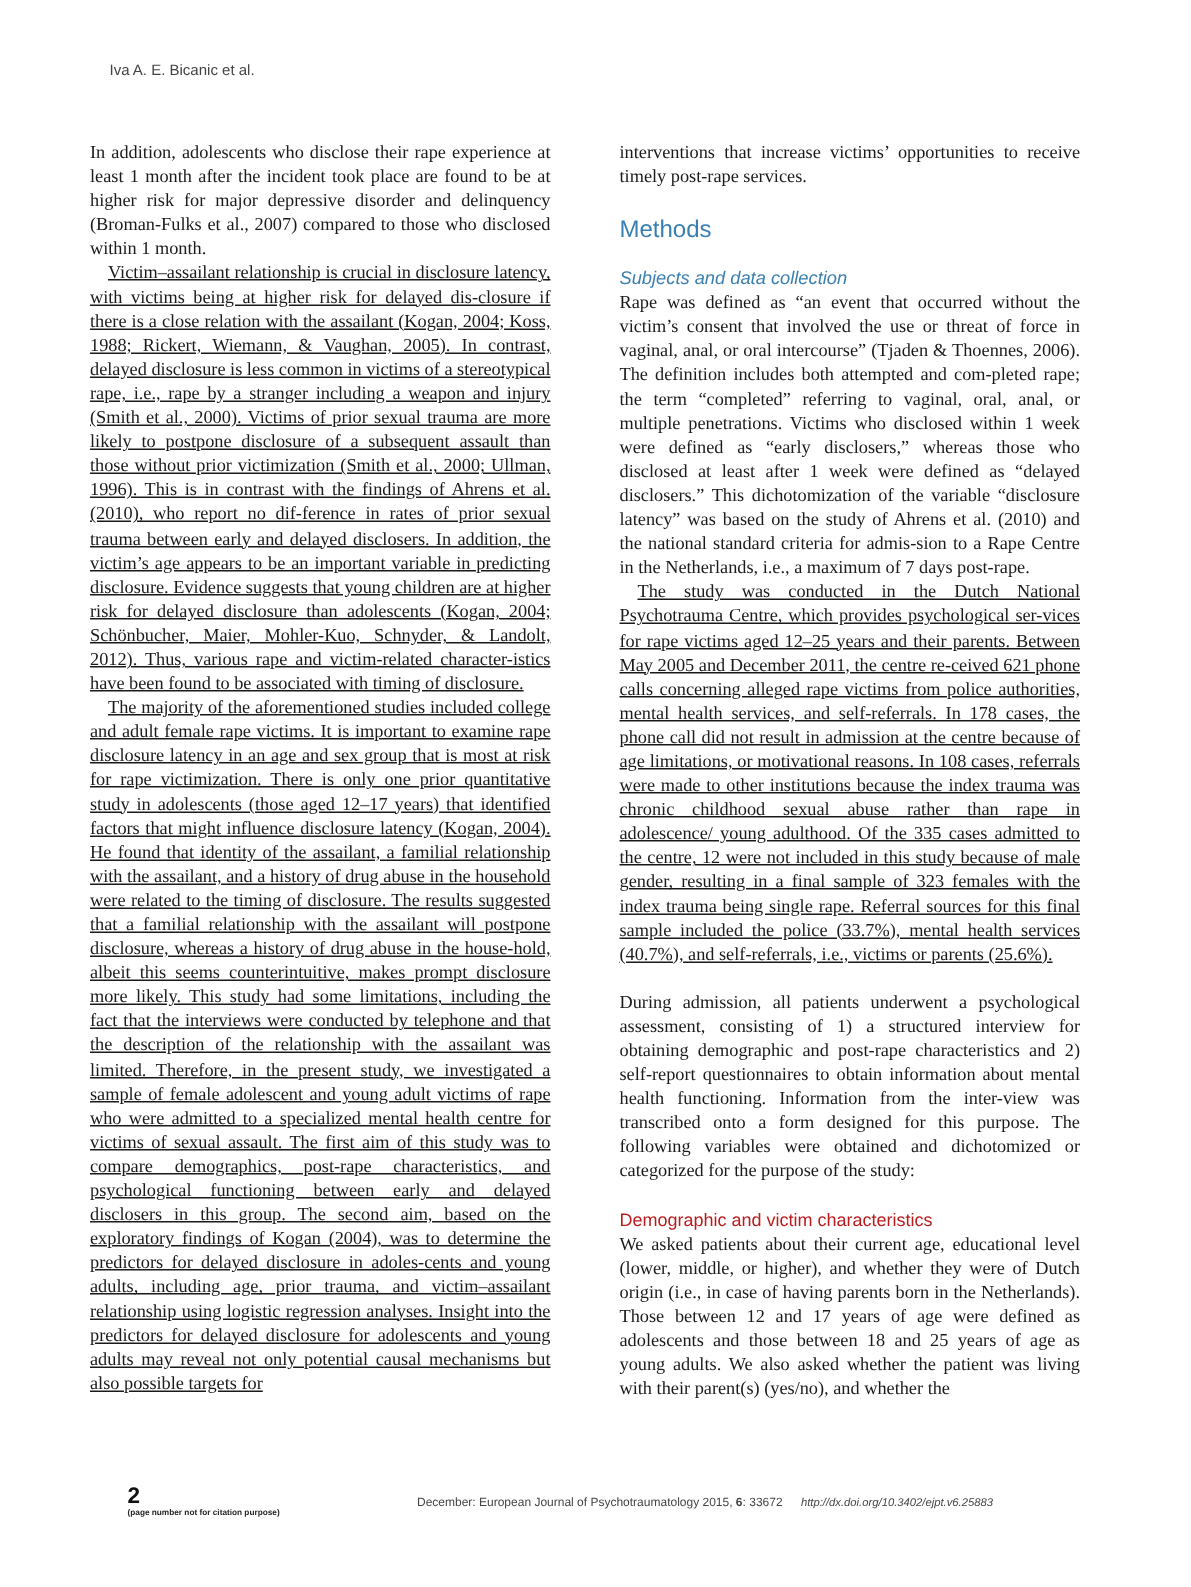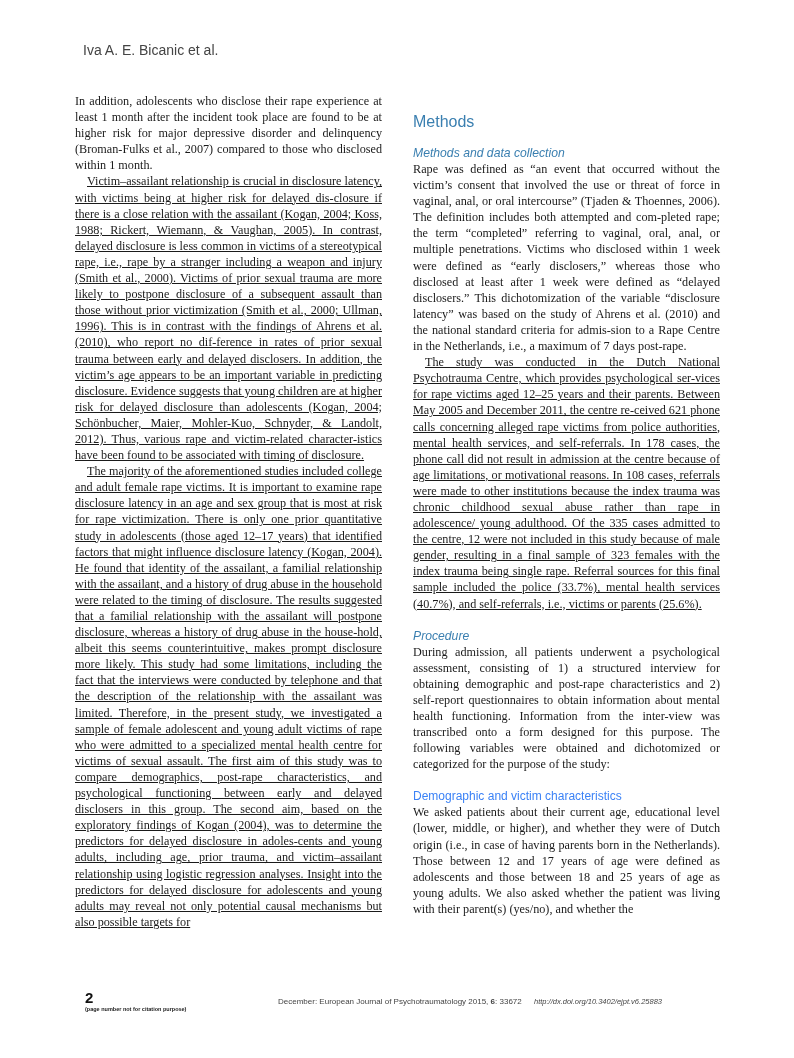--- a/index.html
+++ b/index.html
@@ -1,39 +1,39 @@
 <!DOCTYPE html>
 <html><head>
 <meta charset="utf-8">
 <style>
   html, body { margin: 0; padding: 0; background: #ffffff; }
   body { width: 794px; height: 1058px; position: relative; overflow: hidden; }
   .running-head {
     position: absolute; left: 73px; top: 42px;
-    font-family: "Liberation Sans", sans-serif; font-size: 14px; color: #444; margin-left: 10px;
+    font-family: "Liberation Sans", sans-serif; font-size: 10px; color: #444;
   }
   .col {
     position: absolute; top: 93px; width: 307px;
     font-family: "Liberation Serif", serif; font-size: 12.2px; line-height: 16.1px;
     color: #1a1a1a; text-align: justify; hyphens: manual;
   }
-  .col-left { left: 75px; }
+  .col-left { left: 60px; }
   .col-right { left: 413px; }
   .col p { margin: 0; text-indent: 0; }
   .col p.indent { text-indent: 12px; text-decoration: underline; }
   .h1 {
     font-family: "Liberation Sans", sans-serif; font-size: 16px; color: #3a7fb0;
     margin: 20px 0 14px 0; line-height: 18px;
   }
   .h2 {
     font-family: "Liberation Sans", sans-serif; font-size: 12.2px; font-style: italic;
     color: #3a7fb0; margin: 0; line-height: 16px;
   }
   .h3 {
-    font-family: "Liberation Sans", sans-serif; font-size: 12px; color: #3b82f6;
+    font-family: "Liberation Sans", sans-serif; font-size: 12px; color: #b91c1c;
     margin: 0; line-height: 16px;
   }
   .gap { height: 16px; }
   .footer-page {
     position: absolute; left: 85px; top: 990px;
     font-family: "Liberation Sans", sans-serif; font-weight: bold; font-size: 15px; color: #111;
     line-height: 15px;
   }
   .footer-note {
     position: absolute; left: 85px; top: 1006px;
@@ -51,28 +51,28 @@
 
 <div class="running-head">Iva A. E. Bicanic et al.</div>
 
 <div class="col col-left">
   <p>In addition, adolescents who disclose their rape experience at least 1 month after the incident took place are found to be at higher risk for major depressive disorder and delinquency (Broman-Fulks et al., 2007) compared to those who disclosed within 1 month.</p>
   <p class="indent">Victim–assailant relationship is crucial in disclosure latency, with victims being at higher risk for delayed dis-closure if there is a close relation with the assailant (Kogan, 2004; Koss, 1988; Rickert, Wiemann, &amp; Vaughan, 2005). In contrast, delayed disclosure is less common in victims of a stereotypical rape, i.e., rape by a stranger including a weapon and injury (Smith et al., 2000). Victims of prior sexual trauma are more likely to postpone disclosure of a subsequent assault than those without prior victimization (Smith et al., 2000; Ullman, 1996). This is in contrast with the findings of Ahrens et al. (2010), who report no dif-ference in rates of prior sexual trauma between early and delayed disclosers. In addition, the victim’s age appears to be an important variable in predicting disclosure. Evidence suggests that young children are at higher risk for delayed disclosure than adolescents (Kogan, 2004; Schönbucher, Maier, Mohler-Kuo, Schnyder, &amp; Landolt, 2012). Thus, various rape and victim-related character-istics have been found to be associated with timing of disclosure.</p>
   <p class="indent">The majority of the aforementioned studies included college and adult female rape victims. It is important to examine rape disclosure latency in an age and sex group that is most at risk for rape victimization. There is only one prior quantitative study in adolescents (those aged 12–17 years) that identified factors that might influence disclosure latency (Kogan, 2004). He found that identity of the assailant, a familial relationship with the assailant, and a history of drug abuse in the household were related to the timing of disclosure. The results suggested that a familial relationship with the assailant will postpone disclosure, whereas a history of drug abuse in the house-hold, albeit this seems counterintuitive, makes prompt disclosure more likely. This study had some limitations, including the fact that the interviews were conducted by telephone and that the description of the relationship with the assailant was limited. Therefore, in the present study, we investigated a sample of female adolescent and young adult victims of rape who were admitted to a specialized mental health centre for victims of sexual assault. The first aim of this study was to compare demographics, post-rape characteristics, and psychological functioning between early and delayed disclosers in this group. The second aim, based on the exploratory findings of Kogan (2004), was to determine the predictors for delayed disclosure in adoles-cents and young adults, including age, prior trauma, and victim–assailant relationship using logistic regression analyses. Insight into the predictors for delayed disclosure for adolescents and young adults may reveal not only potential causal mechanisms but also possible targets for</p>
 </div>
 
 <div class="col col-right">
+  <p>interventions that increase victims’ opportunities to receive timely post-rape services.</p>
   <div class="h1">Methods</div>
 
-  <div class="h2">Methods and data collection</div>
+  <div class="h2">Subjects and data collection</div>
   <p>Rape was defined as “an event that occurred without the victim’s consent that involved the use or threat of force in vaginal, anal, or oral intercourse” (Tjaden &amp; Thoennes, 2006). The definition includes both attempted and com-pleted rape; the term “completed” referring to vaginal, oral, anal, or multiple penetrations. Victims who disclosed within 1 week were defined as “early disclosers,” whereas those who disclosed at least after 1 week were defined as “delayed disclosers.” This dichotomization of the variable “disclosure latency” was based on the study of Ahrens et al. (2010) and the national standard criteria for admis-sion to a Rape Centre in the Netherlands, i.e., a maximum of 7 days post-rape.</p>
   <p class="indent">The study was conducted in the Dutch National Psychotrauma Centre, which provides psychological ser-vices for rape victims aged 12–25 years and their parents. Between May 2005 and December 2011, the centre re-ceived 621 phone calls concerning alleged rape victims from police authorities, mental health services, and self-referrals. In 178 cases, the phone call did not result in admission at the centre because of age limitations, or motivational reasons. In 108 cases, referrals were made to other institutions because the index trauma was chronic childhood sexual abuse rather than rape in adolescence/ young adulthood. Of the 335 cases admitted to the centre, 12 were not included in this study because of male gender, resulting in a final sample of 323 females with the index trauma being single rape. Referral sources for this final sample included the police (33.7%), mental health services (40.7%), and self-referrals, i.e., victims or parents (25.6%).</p>
 
   <div class="gap"></div>
-  <div class="h2">Procedure</div>
   <p>During admission, all patients underwent a psychological assessment, consisting of 1) a structured interview for obtaining demographic and post-rape characteristics and 2) self-report questionnaires to obtain information about mental health functioning. Information from the inter-view was transcribed onto a form designed for this purpose. The following variables were obtained and dichotomized or categorized for the purpose of the study:</p>
 
   <div class="gap"></div>
   <div class="h3">Demographic and victim characteristics</div>
   <p>We asked patients about their current age, educational level (lower, middle, or higher), and whether they were of Dutch origin (i.e., in case of having parents born in the Netherlands). Those between 12 and 17 years of age were defined as adolescents and those between 18 and 25 years of age as young adults. We also asked whether the patient was living with their parent(s) (yes/no), and whether the</p>
 </div>
 
 <div class="footer-page">2</div>
 <div class="footer-note">(page number not for citation purpose)</div>
 <div class="footer-citation">

